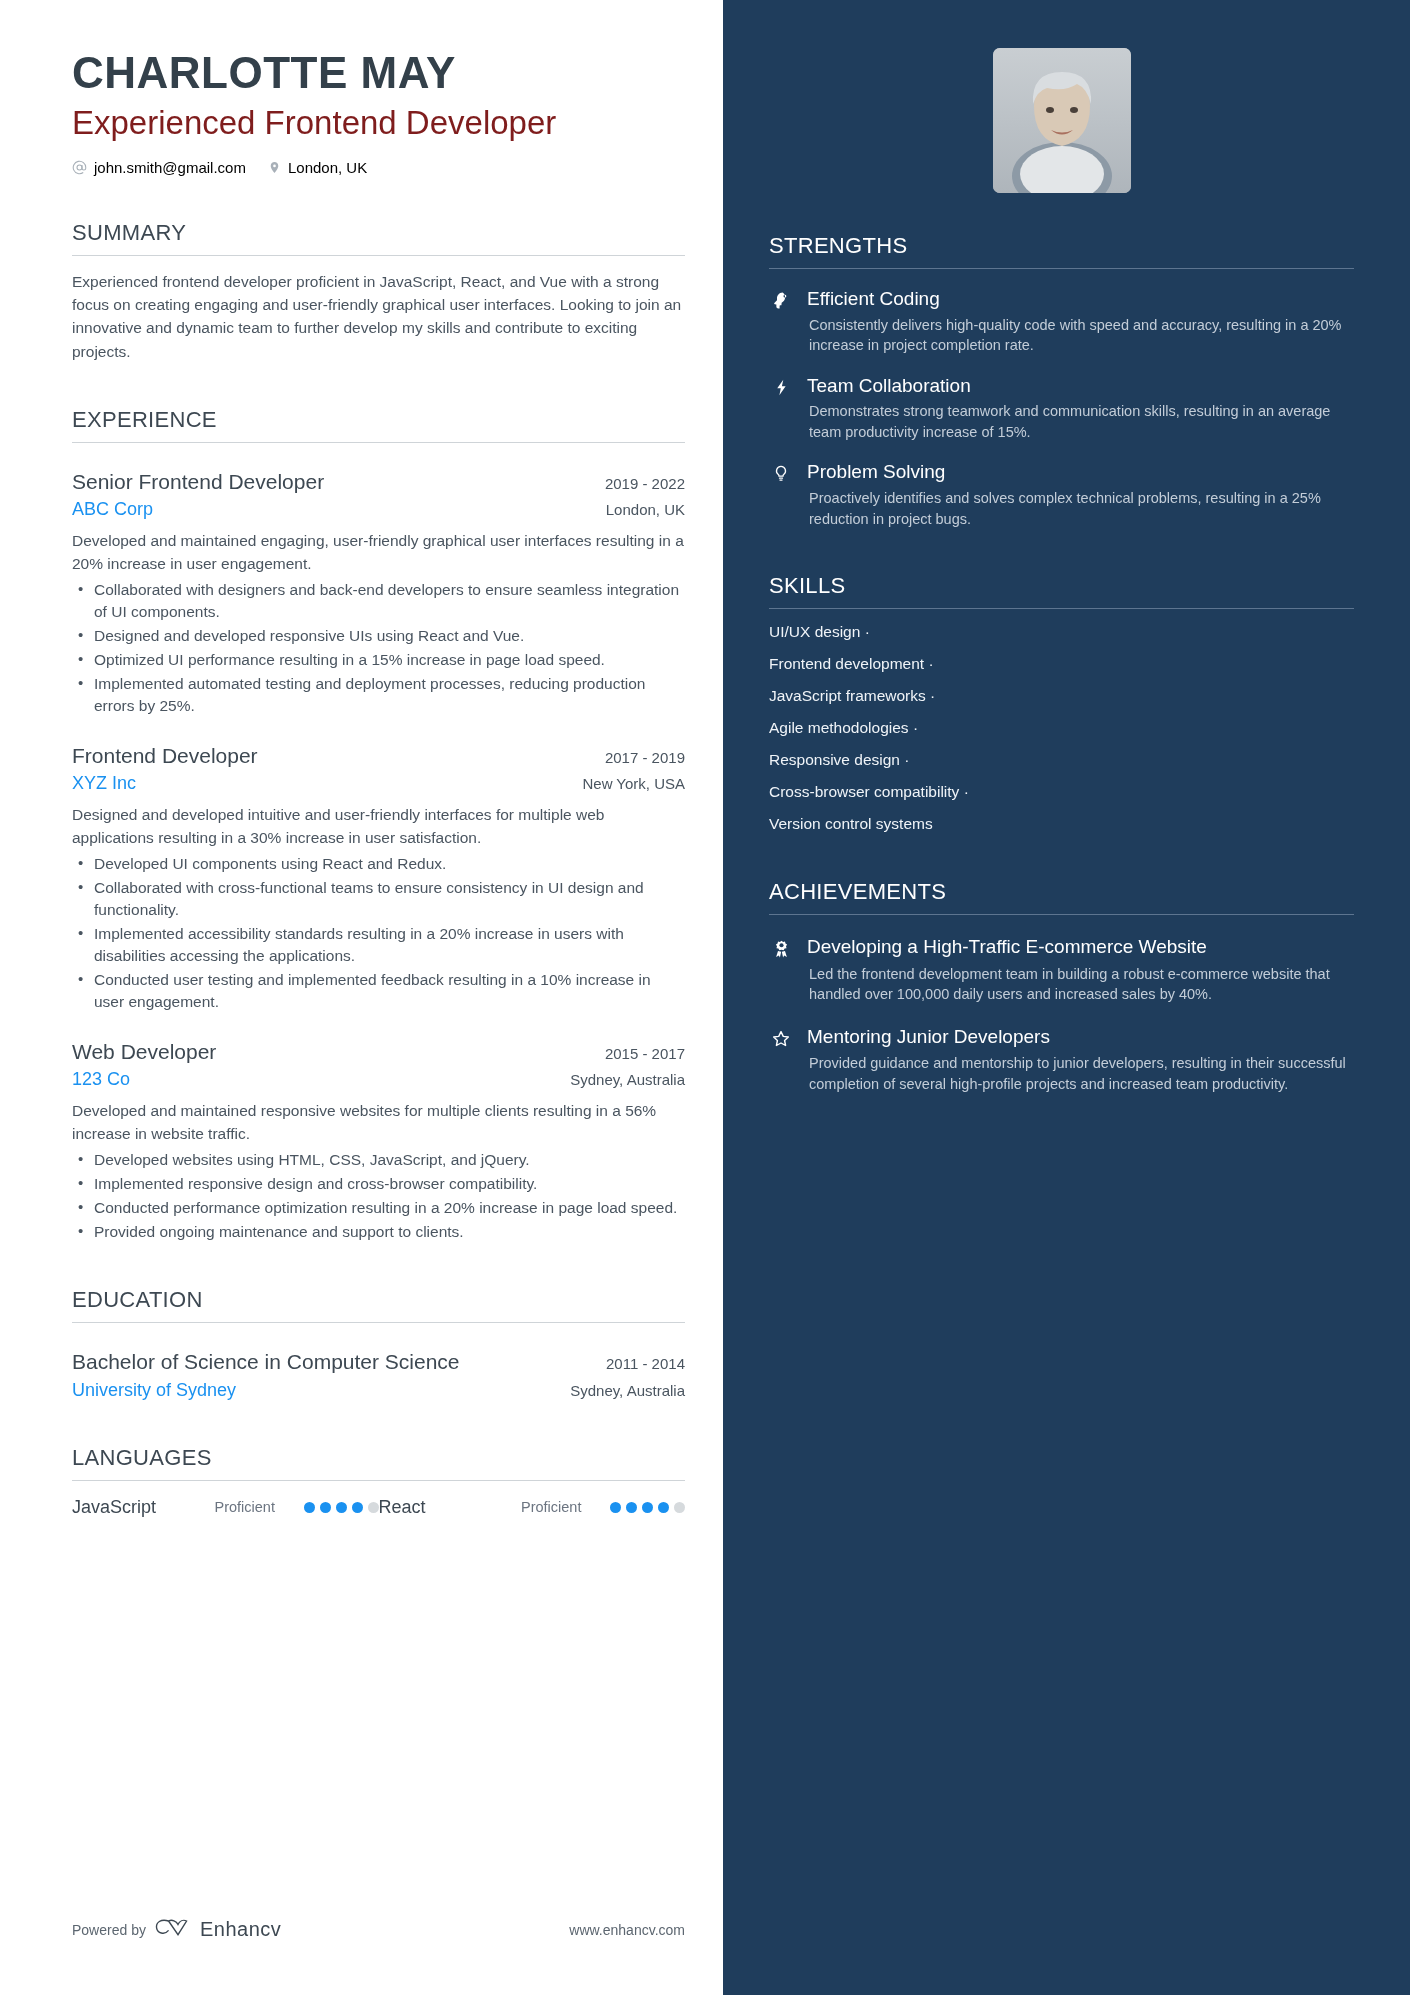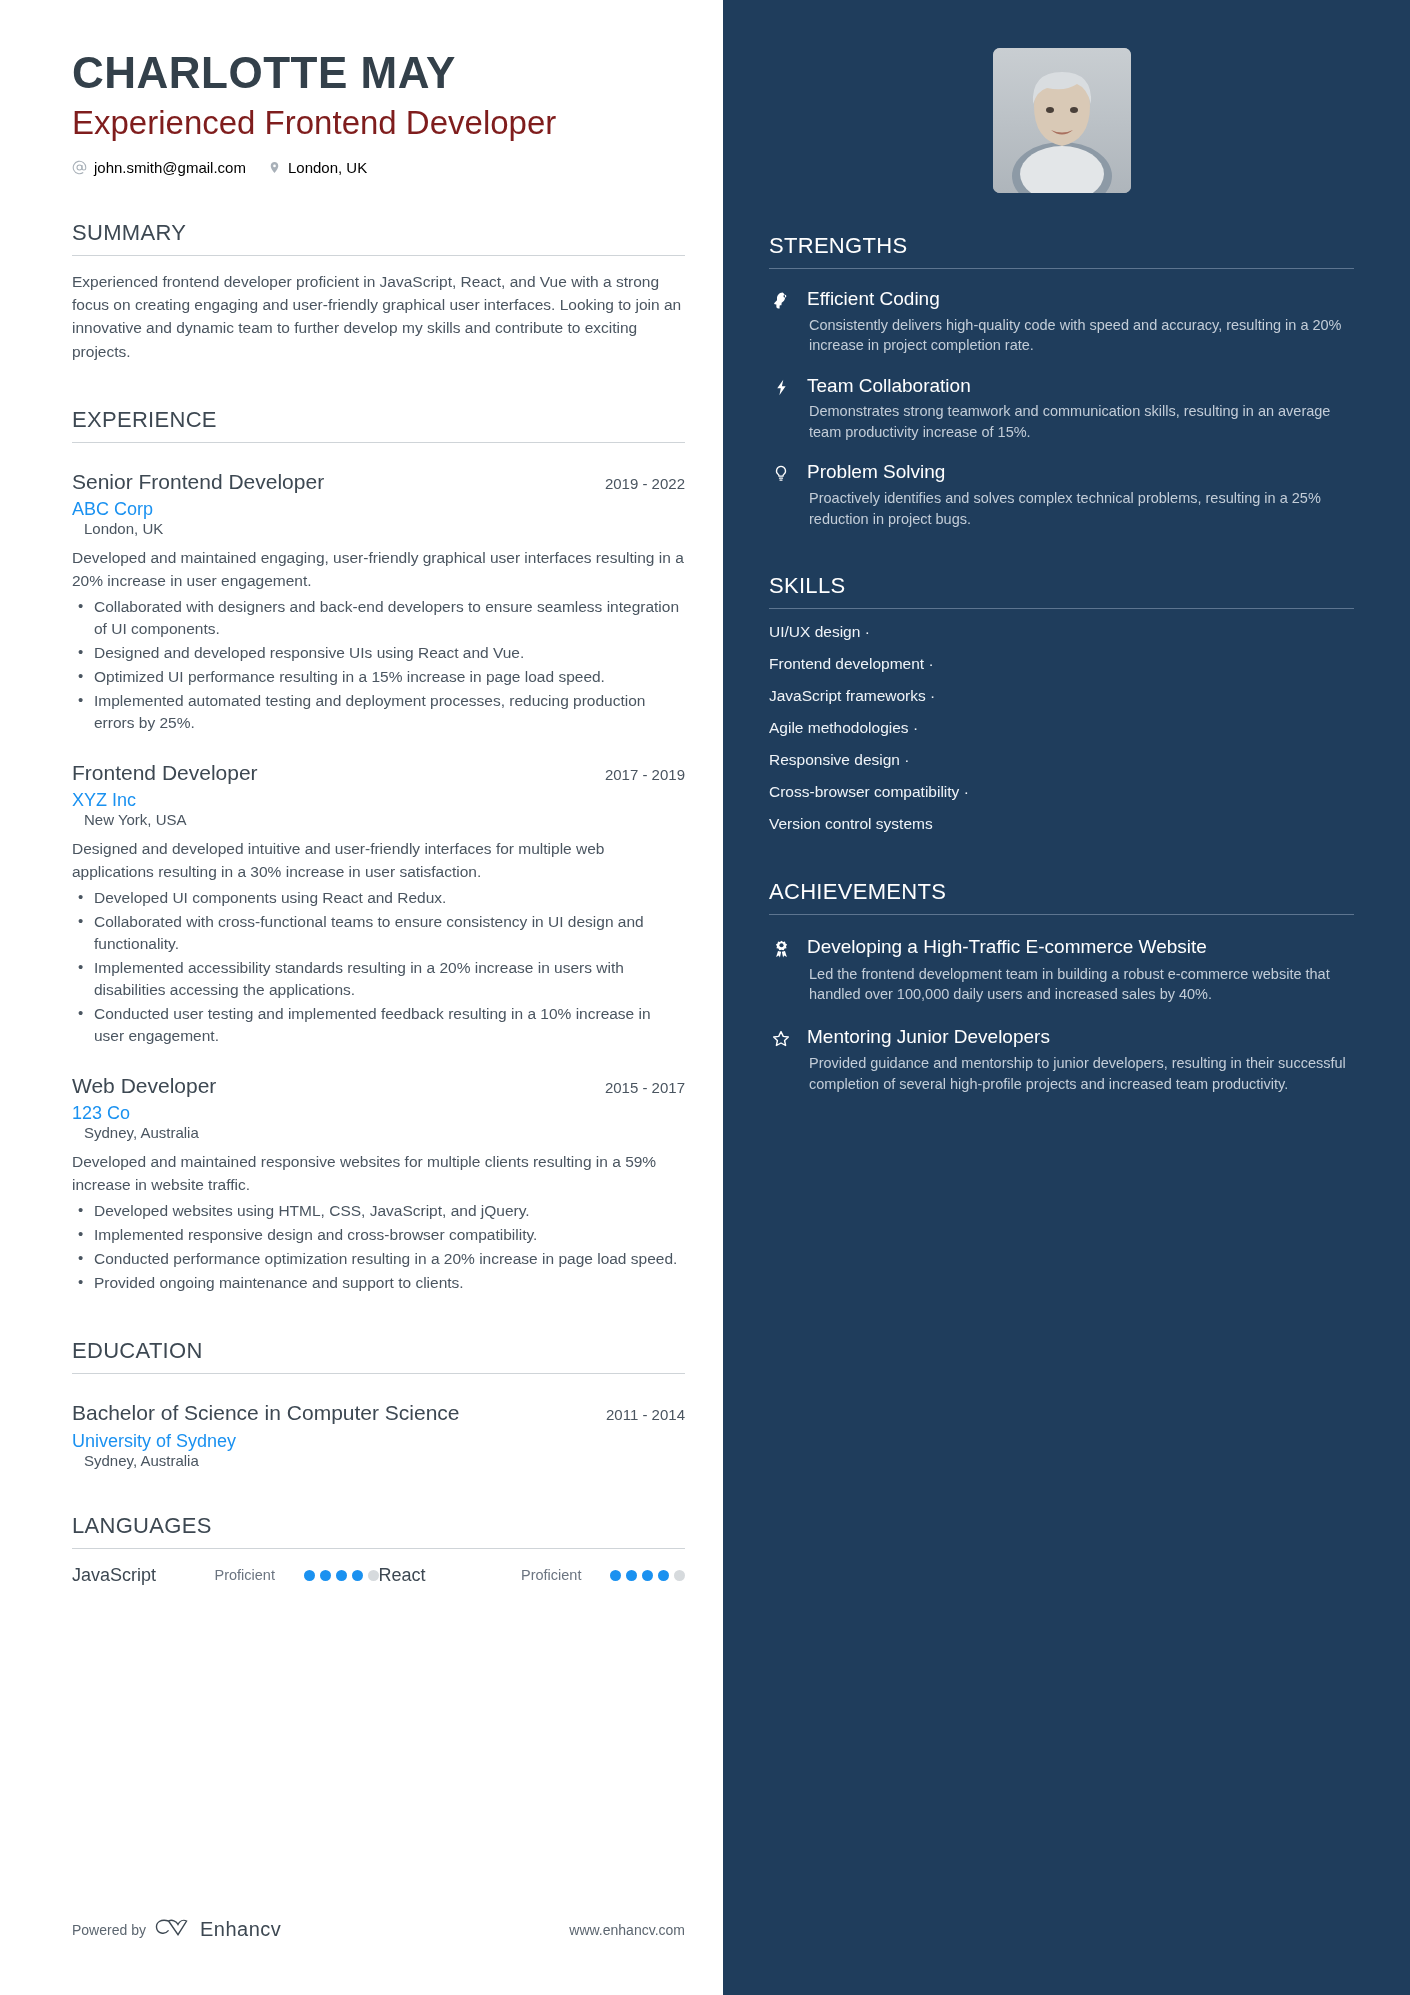--- a/index.html
+++ b/index.html
@@ -52,21 +52,21 @@
     font-size:15.5px;
     line-height:1.5;
     color:#4a5560;
     margin-top:14px;
   }
 
   .job { margin-top:26px; }
   .job-head { display:flex; justify-content:space-between; align-items:baseline; }
   .job-title { font-size:21px; color:#3d4852; font-weight:400; line-height:1.25; max-width:470px;}
   .job-date { font-size:15px; color:#4a5560; white-space:nowrap; padding-left:12px; }
-  .job-sub { display:flex; justify-content:space-between; align-items:baseline; margin-top:4px;flex-direction:column; }
+  .job-sub { display:flex; justify-content:space-between; align-items:baseline; margin-top:4px; }
   .job-company { font-size:18px; color:#1a91f0; }
   .job-loc { font-size:15px; color:#4a5560; white-space:nowrap; padding-left:12px; }
   .job-desc { font-size:15.5px; line-height:1.45; color:#4a5560; margin-top:10px; }
   ul.bullets { list-style:none; margin-top:4px; }
   ul.bullets li {
     position:relative;
     padding-left:22px;
     font-size:15.5px;
     line-height:1.42;
     color:#4a5560;
@@ -225,21 +225,21 @@
 
       <div class="job">
         <div class="job-head">
           <div class="job-title">Web Developer</div>
           <div class="job-date">2015 - 2017</div>
         </div>
         <div class="job-sub">
           <div class="job-company">123 Co</div>
           <div class="job-loc">Sydney, Australia</div>
         </div>
-        <div class="job-desc">Developed and maintained responsive websites for multiple clients resulting in a 59% increase in website traffic.</div>
+        <div class="job-desc">Developed and maintained responsive websites for multiple clients resulting in a 56% increase in website traffic.</div>
         <ul class="bullets">
           <li>Developed websites using HTML, CSS, JavaScript, and jQuery.</li>
           <li>Implemented responsive design and cross-browser compatibility.</li>
           <li>Conducted performance optimization resulting in a 20% increase in page load speed.</li>
           <li>Provided ongoing maintenance and support to clients.</li>
         </ul>
       </div>
     </div>
 
     <div class="section">

